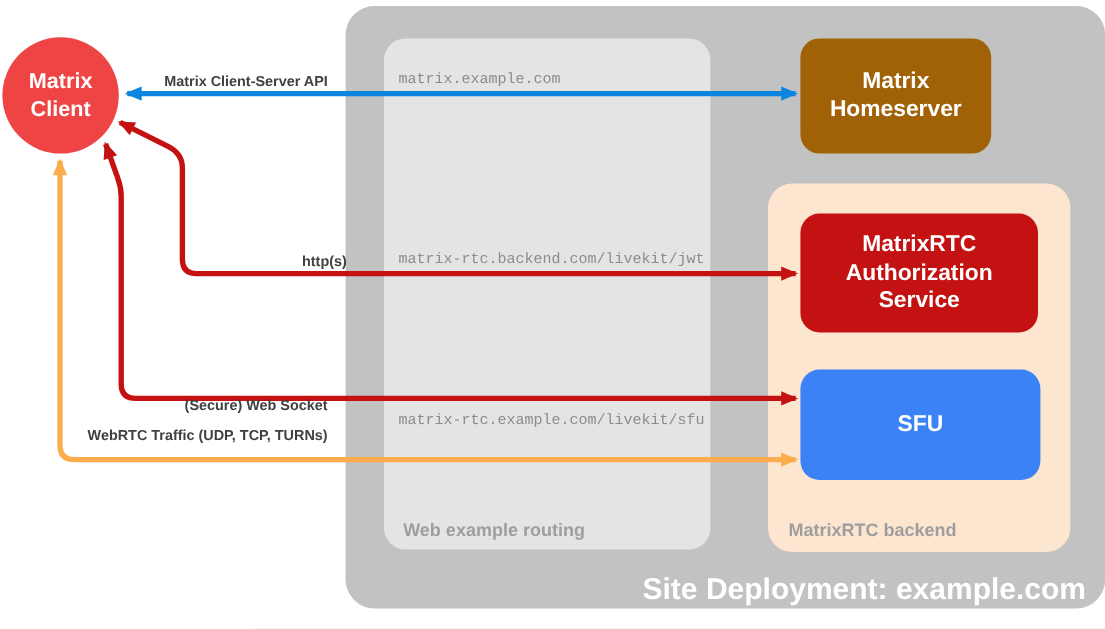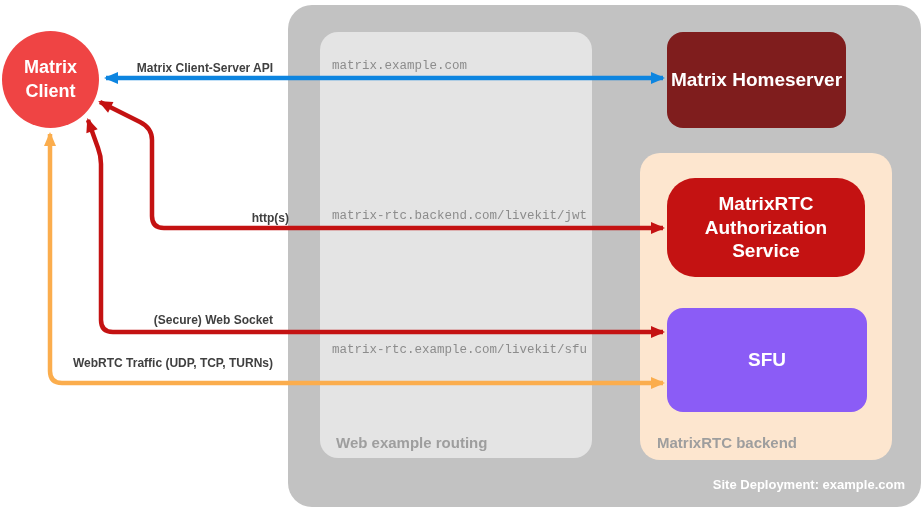--- a/index.html
+++ b/index.html
@@ -20,30 +20,30 @@
   .backend-box{
     left:640px;top:153px;width:252px;height:307px;
     background:#fde6cf;border-radius:20px;
   }
   
   .node{
     display:flex;align-items:center;justify-content:center;text-align:center;
     color:#ffffff;font-weight:bold;font-size:19px;line-height:1.25;
   }
   .homeserver{
-    left:667px;top:32px;width:179px;height:96px;
-    background:#7f1d1d;border-radius:16px;
+    left:667px;top:32px;width:159px;height:96px;
+    background:#a16207;border-radius:16px;
   }
   .auth{
     left:667px;top:178px;width:198px;height:99px;
-    background:#c41212;border-radius:28px;padding:0 14px;box-sizing:border-box;
+    background:#c41212;border-radius:16px;padding:0 14px;box-sizing:border-box;
   }
   .sfu{
-    left:667px;top:308px;width:200px;height:104px;
-    background:#8b5cf6;border-radius:16px;
+    left:667px;top:308px;width:200px;height:92px;
+    background:#3b82f6;border-radius:16px;
   }
   .client-circle{
     left:2px;top:31px;width:97px;height:97px;border-radius:50%;
     background:#ef4444;display:flex;align-items:center;justify-content:center;
     text-align:center;color:#fff;font-weight:bold;font-size:18px;line-height:1.3;
     padding:0 8px;box-sizing:border-box;
   }
   
   svg.arrows{left:0;top:0;width:921px;height:524px;pointer-events:none;}
   
@@ -51,21 +51,21 @@
     font-size:12px;font-weight:bold;color:#404040;white-space:nowrap;
   }
   .url-label{
     font-family:Liberation Mono, monospace;
     font-size:12.5px;color:#8c8c8c;white-space:nowrap;
   }
   .group-label{
     font-size:15px;font-weight:bold;color:#9e9e9e;white-space:nowrap;
   }
   .site-title{
-    font-size:13px;font-weight:bold;color:#ffffff;white-space:nowrap;
+    font-size:25px;font-weight:bold;color:#ffffff;white-space:nowrap;
   }
   .r{text-align:right;}
   .c{text-align:center;}
 </style>
 </head>
 <body>
 
 <div class="abs site-box"></div>
 <div class="abs routing-box"></div>
 <div class="abs backend-box"></div>
@@ -96,21 +96,21 @@
     </marker>
   </defs>
   <path d="M 106 78 H 663" fill="none" stroke="#0d85e0" stroke-width="4.5" marker-start="url(#ah-blue)" marker-end="url(#ah-blue)"></path>
   <path d="M 100 102 L 140 122 Q 152 128 152 140 L 152 216 Q 152 228 164 228 L 663 228" fill="none" stroke="#c41212" stroke-width="4.5" marker-start="url(#ah-red)" marker-end="url(#ah-red)"></path>
   <path d="M 88 120 L 98 148 Q 101 156 101 164 L 101 320 Q 101 332 113 332 L 663 332" fill="none" stroke="#c41212" stroke-width="4.5" marker-start="url(#ah-red)" marker-end="url(#ah-red)"></path>
   <path d="M 50 134 L 50 371 Q 50 383 62 383 L 663 383" fill="none" stroke="#fbad4d" stroke-width="4.5" marker-start="url(#ah-orange)" marker-end="url(#ah-orange)"></path>
 </svg>
 
 <div class="abs edge-label c" style="left:105px;top:61px;width:200px;">Matrix Client-Server API</div>
 <div class="abs edge-label r" style="left:116px;top:211px;width:173px;">http(s)</div>
-<div class="abs edge-label r" style="left:100px;top:313px;width:173px;">(Secure) Web Socket</div>
+<div class="abs edge-label r" style="left:100px;top:331px;width:173px;">(Secure) Web Socket</div>
 <div class="abs edge-label r" style="left:58px;top:356px;width:215px;">WebRTC Traffic (UDP, TCP, TURNs)</div>
 
 <div class="abs url-label" style="left:332px;top:59px;">matrix.example.com</div>
 <div class="abs url-label" style="left:332px;top:209px;">matrix-rtc.backend.com/livekit/jwt</div>
 <div class="abs url-label" style="left:332px;top:313px;margin-top:30px;">matrix-rtc.example.com/livekit/sfu</div>
 
 <div class="abs group-label" style="left:336px;top:434px;">Web example routing</div>
 <div class="abs group-label" style="left:657px;top:434px;">MatrixRTC backend</div>
 
 <div class="abs site-title" style="right:16px;top:477px;">Site Deployment: example.com</div>

